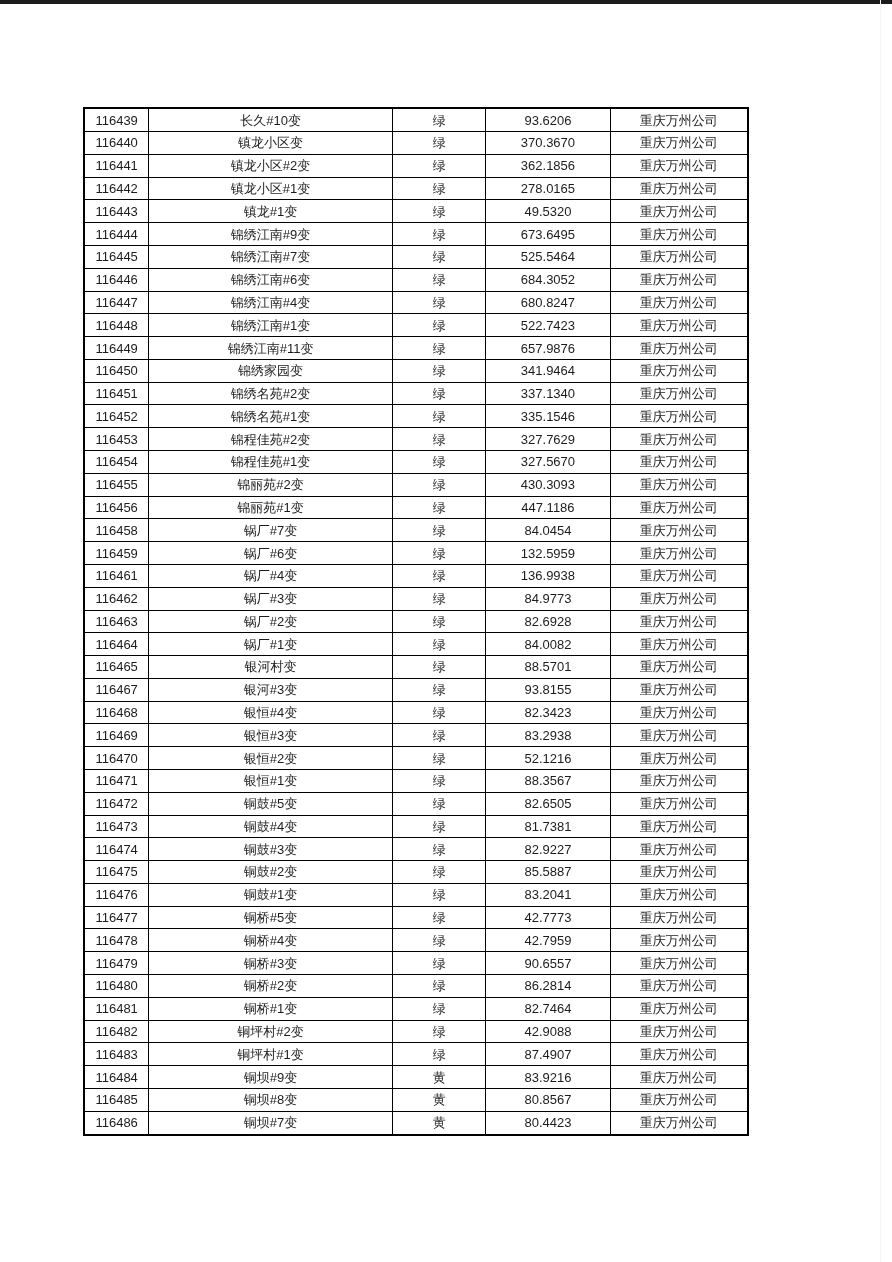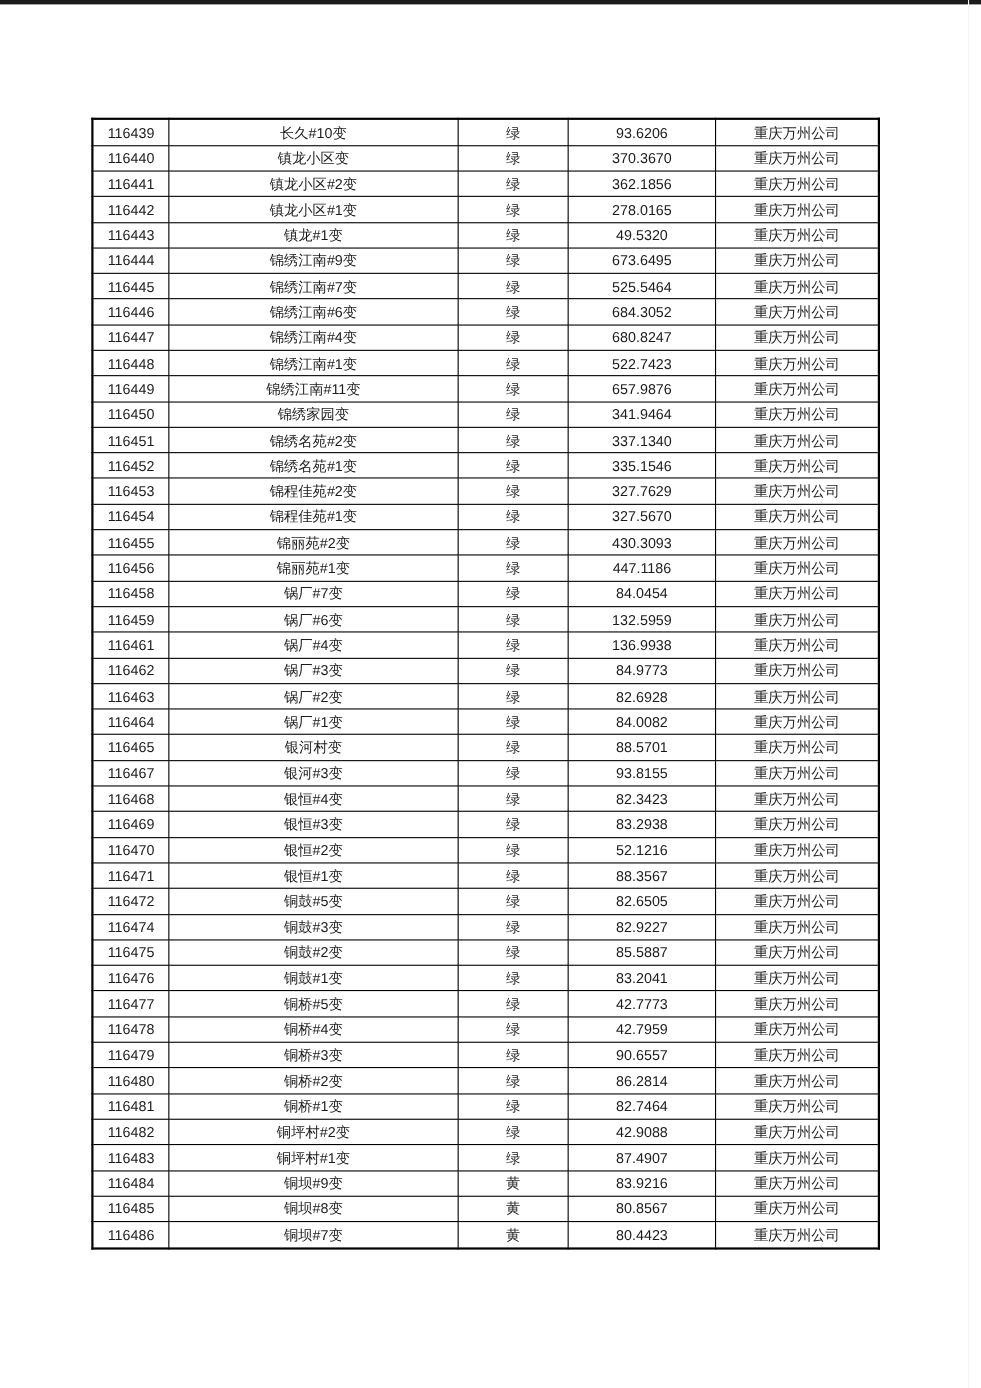--- a/index.html
+++ b/index.html
@@ -27,21 +27,21 @@
     top: 0;
     right: 11px;
     width: 1px;
     height: 1262px;
     background: #f5f3f3;
   }
   table.data-table {
     position: absolute;
     left: 83px;
     top: 107px;
-    width: 717px;
+    width: 666px;
     height: 1029px;
     border-collapse: collapse;
     table-layout: fixed;
     border: 2px solid #000000;
   }
   table.data-table td {
     border: 1px solid #000000;
     padding: 0 2px;
     text-align: center;
     vertical-align: middle;
@@ -317,20 +317,27 @@
       </tr>
 
       <tr>
         <td>116472</td>
         <td>铜鼓#5变</td>
         <td>绿</td>
         <td>82.6505</td>
         <td>重庆万州公司</td>
       </tr>
 
+      <tr>
+        <td>116473</td>
+        <td>铜鼓#4变</td>
+        <td>绿</td>
+        <td>81.7381</td>
+        <td>重庆万州公司</td>
+      </tr>
 
       <tr>
         <td>116474</td>
         <td>铜鼓#3变</td>
         <td>绿</td>
         <td>82.9227</td>
         <td>重庆万州公司</td>
       </tr>
 
       <tr>

